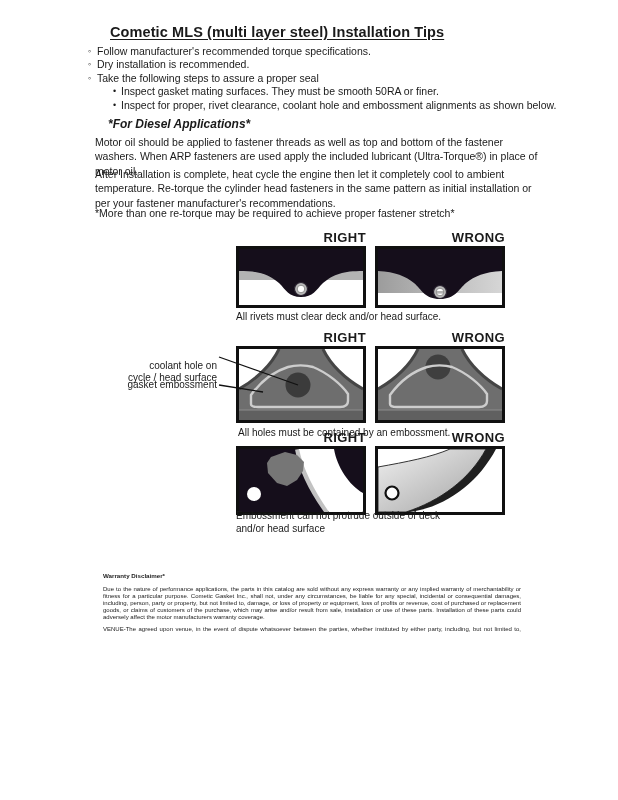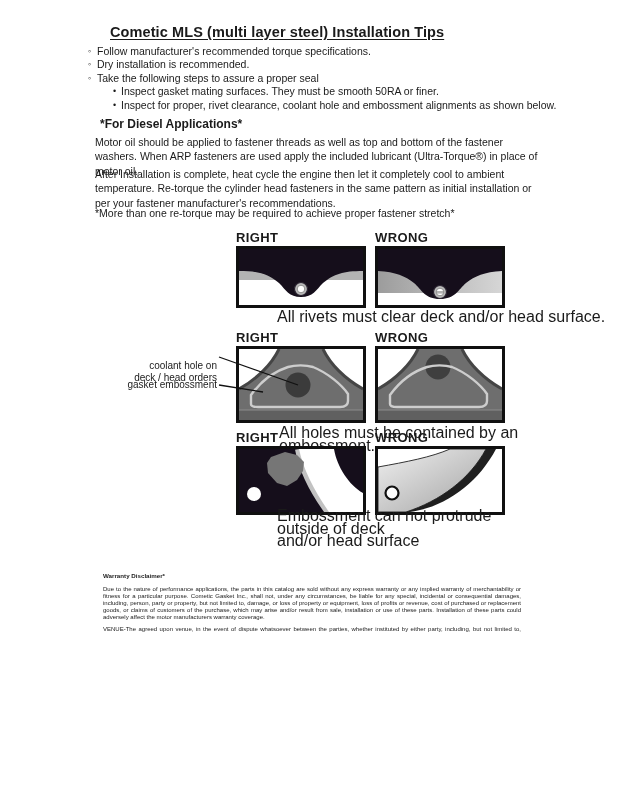--- a/index.html
+++ b/index.html
@@ -9,31 +9,31 @@
   
   .title{position:absolute;left:110px;top:24px;font-size:14.5px;font-weight:bold;
          text-decoration:underline;text-underline-offset:2px;letter-spacing:.1px;margin:0;}
   .tips{position:absolute;left:88px;top:45px;font-size:10.5px;line-height:13.4px;width:470px;}
   .tip-row{display:flex;}
   .tip-row .mk{width:9px;flex:0 0 9px;font-size:9px;}
   .tip-sub{padding-left:25px;}
   .tip-sub .mk{width:8px;flex:0 0 8px;}
 
   
-  .diesel-h{position:absolute;left:100px;top:117px;font-size:12px;font-weight:bold;margin:0;}
+  .diesel-h{position:absolute;left:108px;top:117px;font-size:12px;font-weight:bold;margin:0;font-style:italic;}
   .body-p{position:absolute;left:95px;width:445px;font-size:10.5px;line-height:14.3px;margin:0;}
 
   
   .pair{position:absolute;left:236px;width:270px;}
   .pair-heads{display:flex;gap:9px;}
-  .pair-heads .hd{width:130px;text-align:left;font-size:13px;font-weight:bold;letter-spacing:.4px;}
+  .pair-heads .hd{width:130px;text-align:right;font-size:13px;font-weight:bold;letter-spacing:.4px;}
   .pair-boxes{display:flex;gap:9px;margin-top:1px;}
   .dbox{width:124px;height:56px;border:3px solid #101010;background:#fff;}
   .dbox svg{display:block;}
-  .caption{position:absolute;font-size:16px;line-height:12.5px;margin-left:41px;}
+  .caption{position:absolute;font-size:10px;line-height:12.5px;}
 
   
   .callout{position:absolute;left:100px;width:117px;text-align:right;font-size:10px;line-height:11.5px;}
   #leader-overlay{position:absolute;left:100px;top:340px;pointer-events:none;z-index:5;}
 
   
   .legal{position:absolute;left:103px;top:573px;width:418px;font-size:6px;line-height:6.9px;color:#222;}
   .legal h2{font-size:6.2px;margin:0 0 6px 0;}
   .legal p{margin:0 0 6px 0;text-align:justify;}
   .legal p.no-gap{margin-bottom:0;}
@@ -143,21 +143,21 @@
           <path d="M84,0 C91,15 106,30 124,40" fill="none" stroke="#454545" stroke-width="3"></path>
           <circle cx="60" cy="18" r="12.5" fill="#3f3f3f"></circle>
           <path d="M12,55 L12,46 C20,35 33,23 49,18 C56,15.8 67,15.8 74,18 C89,24 103,36 109,45 L109,52 C109,56 106,58 101,58 L19,58 C14.5,58 12,57 12,55 Z" fill="none" stroke="#cdcdcd" stroke-width="2.4" stroke-linejoin="round"></path>
         </svg>
       </div>
     </div>
   </div>
 
   <div class="callout" style="top:360px;">
     <div>coolant hole on</div>
-    <div>deck / head orders</div>
+    <div>cycle / head surface</div>
   </div>
   <div class="callout" style="top:379px;">
     <div>gasket embossment</div>
   </div>
   <svg id="leader-overlay" width="300" height="70" viewBox="0 0 300 70">
     <line x1="119" y1="17" x2="198" y2="45" stroke="#111111" stroke-width="1.3"></line>
     <line x1="119" y1="45" x2="163" y2="52" stroke="#111111" stroke-width="1.3"></line>
   </svg>
   <div class="caption" style="left:238px;top:427px;">All holes must be contained by an embossment.</div>
 

